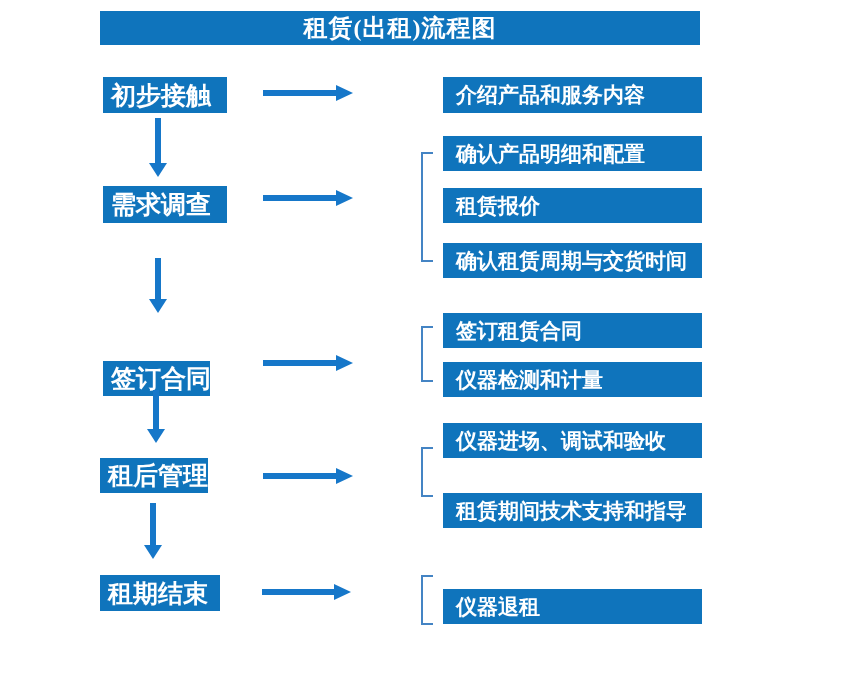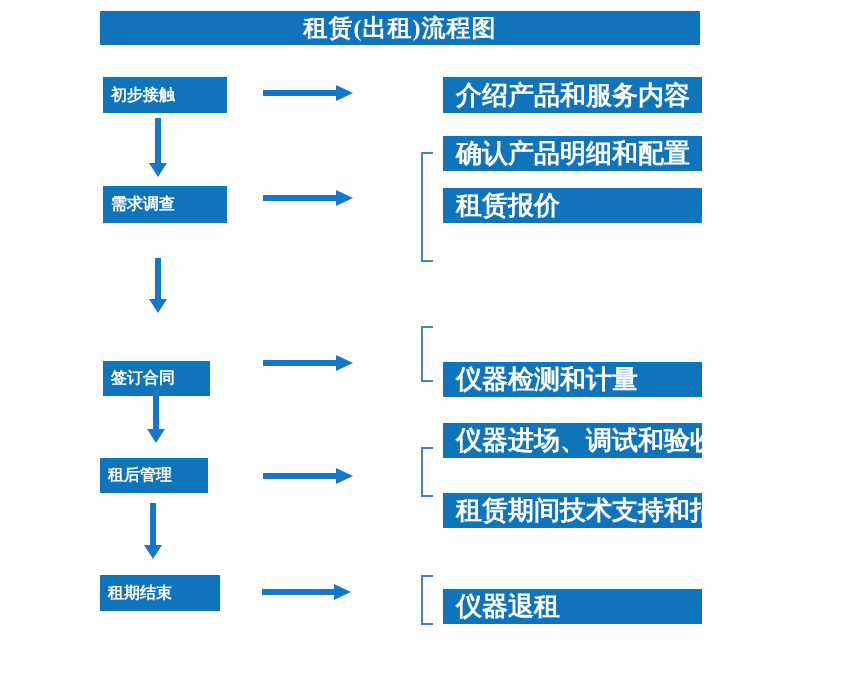--- a/index.html
+++ b/index.html
@@ -14,27 +14,27 @@
     font-family:"Liberation Serif","DejaVu Serif",serif;overflow:hidden;
   }
   .title-bar{
     position:absolute;left:100px;top:11px;width:600px;height:34px;
     background:var(--box-blue);color:var(--text-white);
     display:flex;align-items:center;justify-content:center;
     font-size:24px;font-weight:bold;letter-spacing:1px;
   }
   .step-box{
     position:absolute;background:var(--box-blue);color:var(--text-white);
-    display:flex;align-items:center;font-size:16px;font-weight:bold;
+    display:flex;align-items:center;font-size:25px;font-weight:bold;
     padding-left:8px;box-sizing:border-box;white-space:nowrap;
   }
   .detail-box{
     position:absolute;left:443px;width:259px;height:35px;
     background:var(--box-blue);color:var(--text-white);
-    display:flex;align-items:center;font-size:26px;font-weight:bold;
+    display:flex;align-items:center;font-size:21px;font-weight:bold;
     padding-left:13px;box-sizing:border-box;white-space:nowrap;
   }
   .v-arrow{position:absolute;width:18px;display:flex;flex-direction:column;align-items:center;}
   .v-arrow .shaft{width:6px;flex:1 1 auto;background:var(--arrow-blue);}
   .v-arrow .head{
     width:0;height:0;border-left:9px solid transparent;border-right:9px solid transparent;
     border-top:14px solid var(--arrow-blue);
   }
   .h-arrow{position:absolute;height:16px;display:flex;flex-direction:row;align-items:center;}
   .h-arrow .shaft{height:6px;flex:1 1 auto;background:var(--arrow-blue);}
@@ -120,20 +120,26 @@
 
   <div class="detail-box" style="top:77px;height:36px;">
     <span>介绍产品和服务内容</span>
   </div>
   <div class="detail-box" style="top:136px;">
     <span>确认产品明细和配置</span>
   </div>
   <div class="detail-box" style="top:188px;">
     <span>租赁报价</span>
   </div>
+  <div class="detail-box" style="top:243px;">
+    <span>确认租赁周期与交货时间</span>
+  </div>
+  <div class="detail-box" style="top:313px;">
+    <span>签订租赁合同</span>
+  </div>
   <div class="detail-box" style="top:362px;">
     <span>仪器检测和计量</span>
   </div>
   <div class="detail-box" style="top:423px;">
     <span>仪器进场、调试和验收</span>
   </div>
   <div class="detail-box" style="top:493px;">
     <span>租赁期间技术支持和指导</span>
   </div>
   <div class="detail-box" style="top:589px;">

